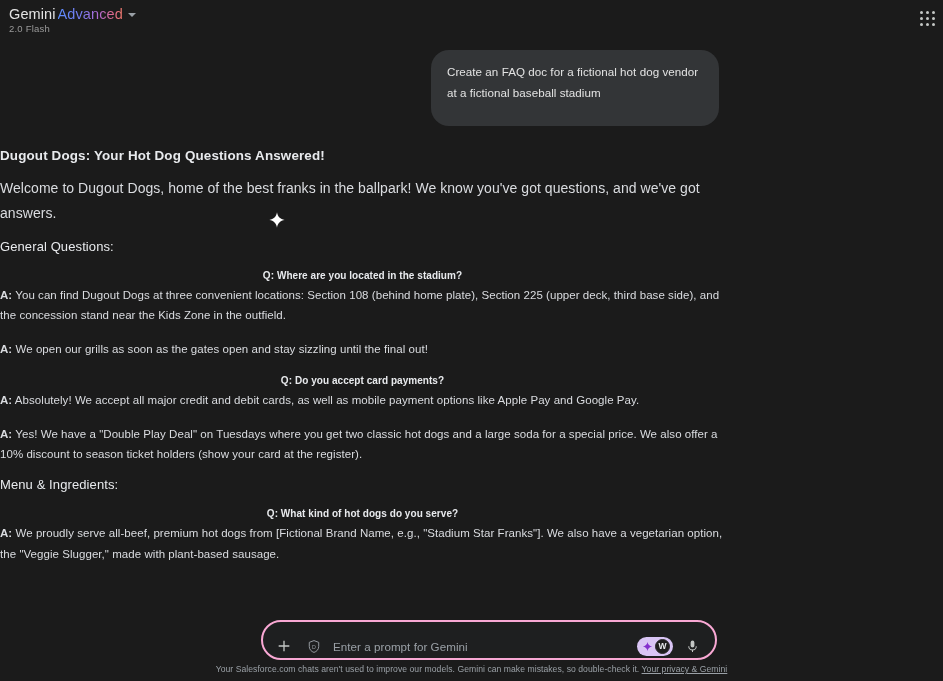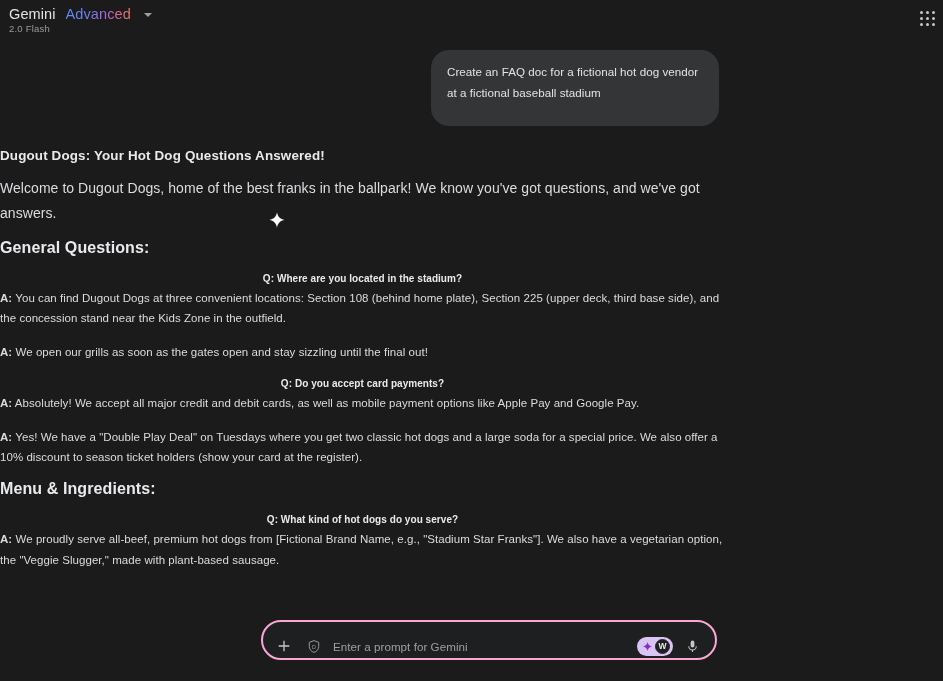--- a/index.html
+++ b/index.html
@@ -6,21 +6,21 @@
   html, body {
     width: 943px; height: 681px;
     background: #1b1b1b;
     font-family: "Liberation Sans", sans-serif;
     overflow: hidden;
   }
   #app { position: relative; width: 943px; height: 681px; background: #1b1b1b; }
 
   
   .topbar { position: absolute; top: 0; left: 0; width: 943px; height: 40px; }
-  .brand { position: absolute; left: 9px; top: 6px; display: flex; align-items: center; gap: 10px; }
+  .brand { position: absolute; left: 9px; top: 6px; display: flex; align-items: center; gap: 2px; }
   .brand-name { font-size: 14.5px; color: #e3e3e3; letter-spacing: .1px; }
   .brand-advanced {
     font-size: 14.5px; letter-spacing: .1px;
     background: linear-gradient(90deg, #5b8dff 0%, #7b7bf0 38%, #b06ad4 62%, #e06a8c 85%, #ef7a6a 100%);
     -webkit-background-clip: text; background-clip: text;
     -webkit-text-fill-color: transparent; color: transparent;
   }
   .brand-caret { width: 0; height: 0; border-left: 4px solid transparent; border-right: 4px solid transparent;
                  border-top: 4.5px solid #9aa0a6; margin-left: 3px; margin-top: 2px; }
   .brand-sub { position: absolute; left: 9px; top: 23px; font-size: 9.5px; color: #9a9a9a; letter-spacing: .2px; }
@@ -39,21 +39,21 @@
     background: #333537; color: #e3e3e3;
     border-radius: 18px; padding: 12px 16px 23px 16px;
     max-width: 288px; font-size: 11.6px; line-height: 1.78; letter-spacing: .05px;
   }
 
   .model-row { position: relative; padding-right: 218px; padding-top: 22px; }
   .sparkle { position: absolute; left: 268px; top: 85px; width: 18px; height: 18px; }
 
   .resp-title { font-size: 13.4px; font-weight: bold; color: #e8eaed; letter-spacing: .15px; margin-bottom: 13px; }
   .para { font-size: 14px; line-height: 1.78; color: #dadce0; letter-spacing: .05px; }
-  .sec-head { font-size: 16px; font-weight: bold; color: #e8eaed; letter-spacing: .1px; margin-bottom: 13px; margin-top: 13px;}
+  .sec-head { font-size: 13px; font-weight: normal; color: #e8eaed; letter-spacing: .1px; margin-bottom: 13px; margin-top: 13px;}
   .qa { margin-bottom: 13px; }
   .q { font-size: 10px; font-weight: bold; color: #e8eaed; line-height: 1.78; letter-spacing: .05px; text-align: center; }
   .a { font-size: 11.5px; line-height: 1.78; color: #dadce0; letter-spacing: .05px; }
   .a b, .q b { font-weight: bold; }
 
   
   .fade { position: absolute; left: 0; bottom: 0; width: 943px; height: 42px;
           background: linear-gradient(to bottom, rgba(27,27,27,0) 0%, rgba(27,27,27,.85) 55%, #1b1b1b 100%);
           pointer-events: none; }
 
@@ -169,15 +169,19 @@
         <div class="avatar">W</div>
       </div>
       <div class="icon-btn">
         <svg width="15" height="15" viewBox="0 0 24 24">
           <rect x="9" y="2.5" width="6" height="11" rx="3" fill="#c4c7c5"></rect>
           <path d="M6 11.5 a6 6 0 0 0 12 0" fill="none" stroke="#c4c7c5" stroke-width="1.7"></path>
           <rect x="11.2" y="17.2" width="1.6" height="3.6" fill="#c4c7c5"></rect>
         </svg>
       </div>
     </div>
+    <div class="disclaimer">
+      <span>Your Salesforce.com chats aren't used to improve our models. Gemini can make mistakes, so double-check it.</span>
+      <a href="#">Your privacy &amp; Gemini</a>
+    </div>
   </div>
 
 </div>
 
 </body></html>

